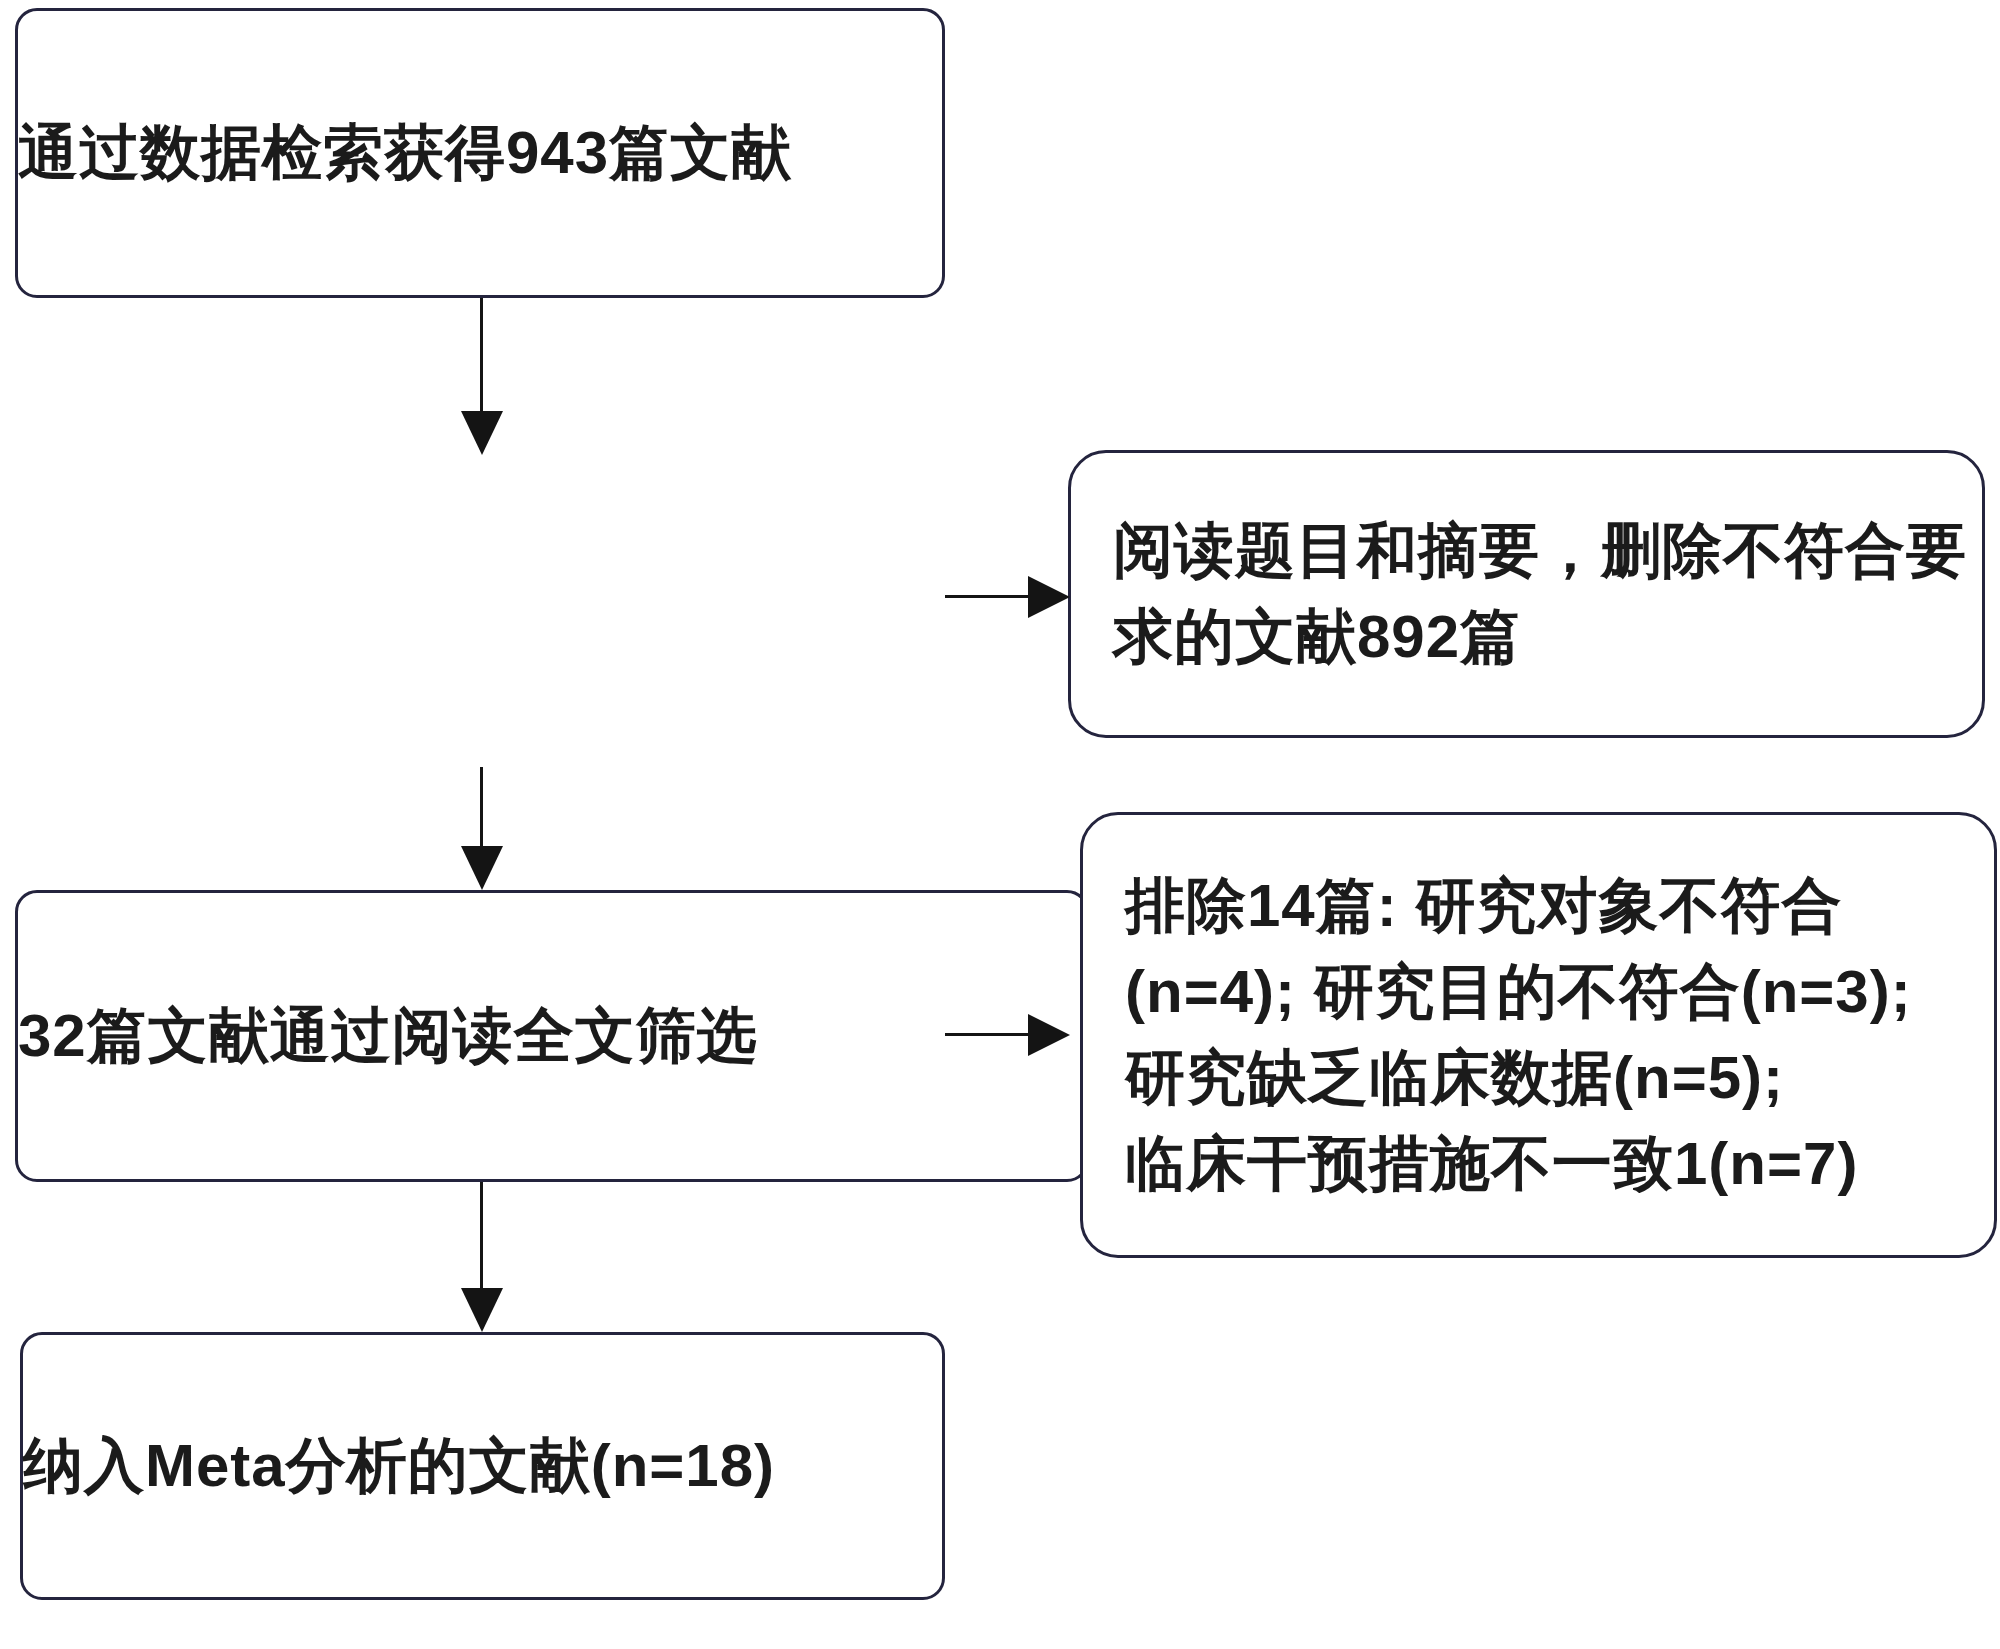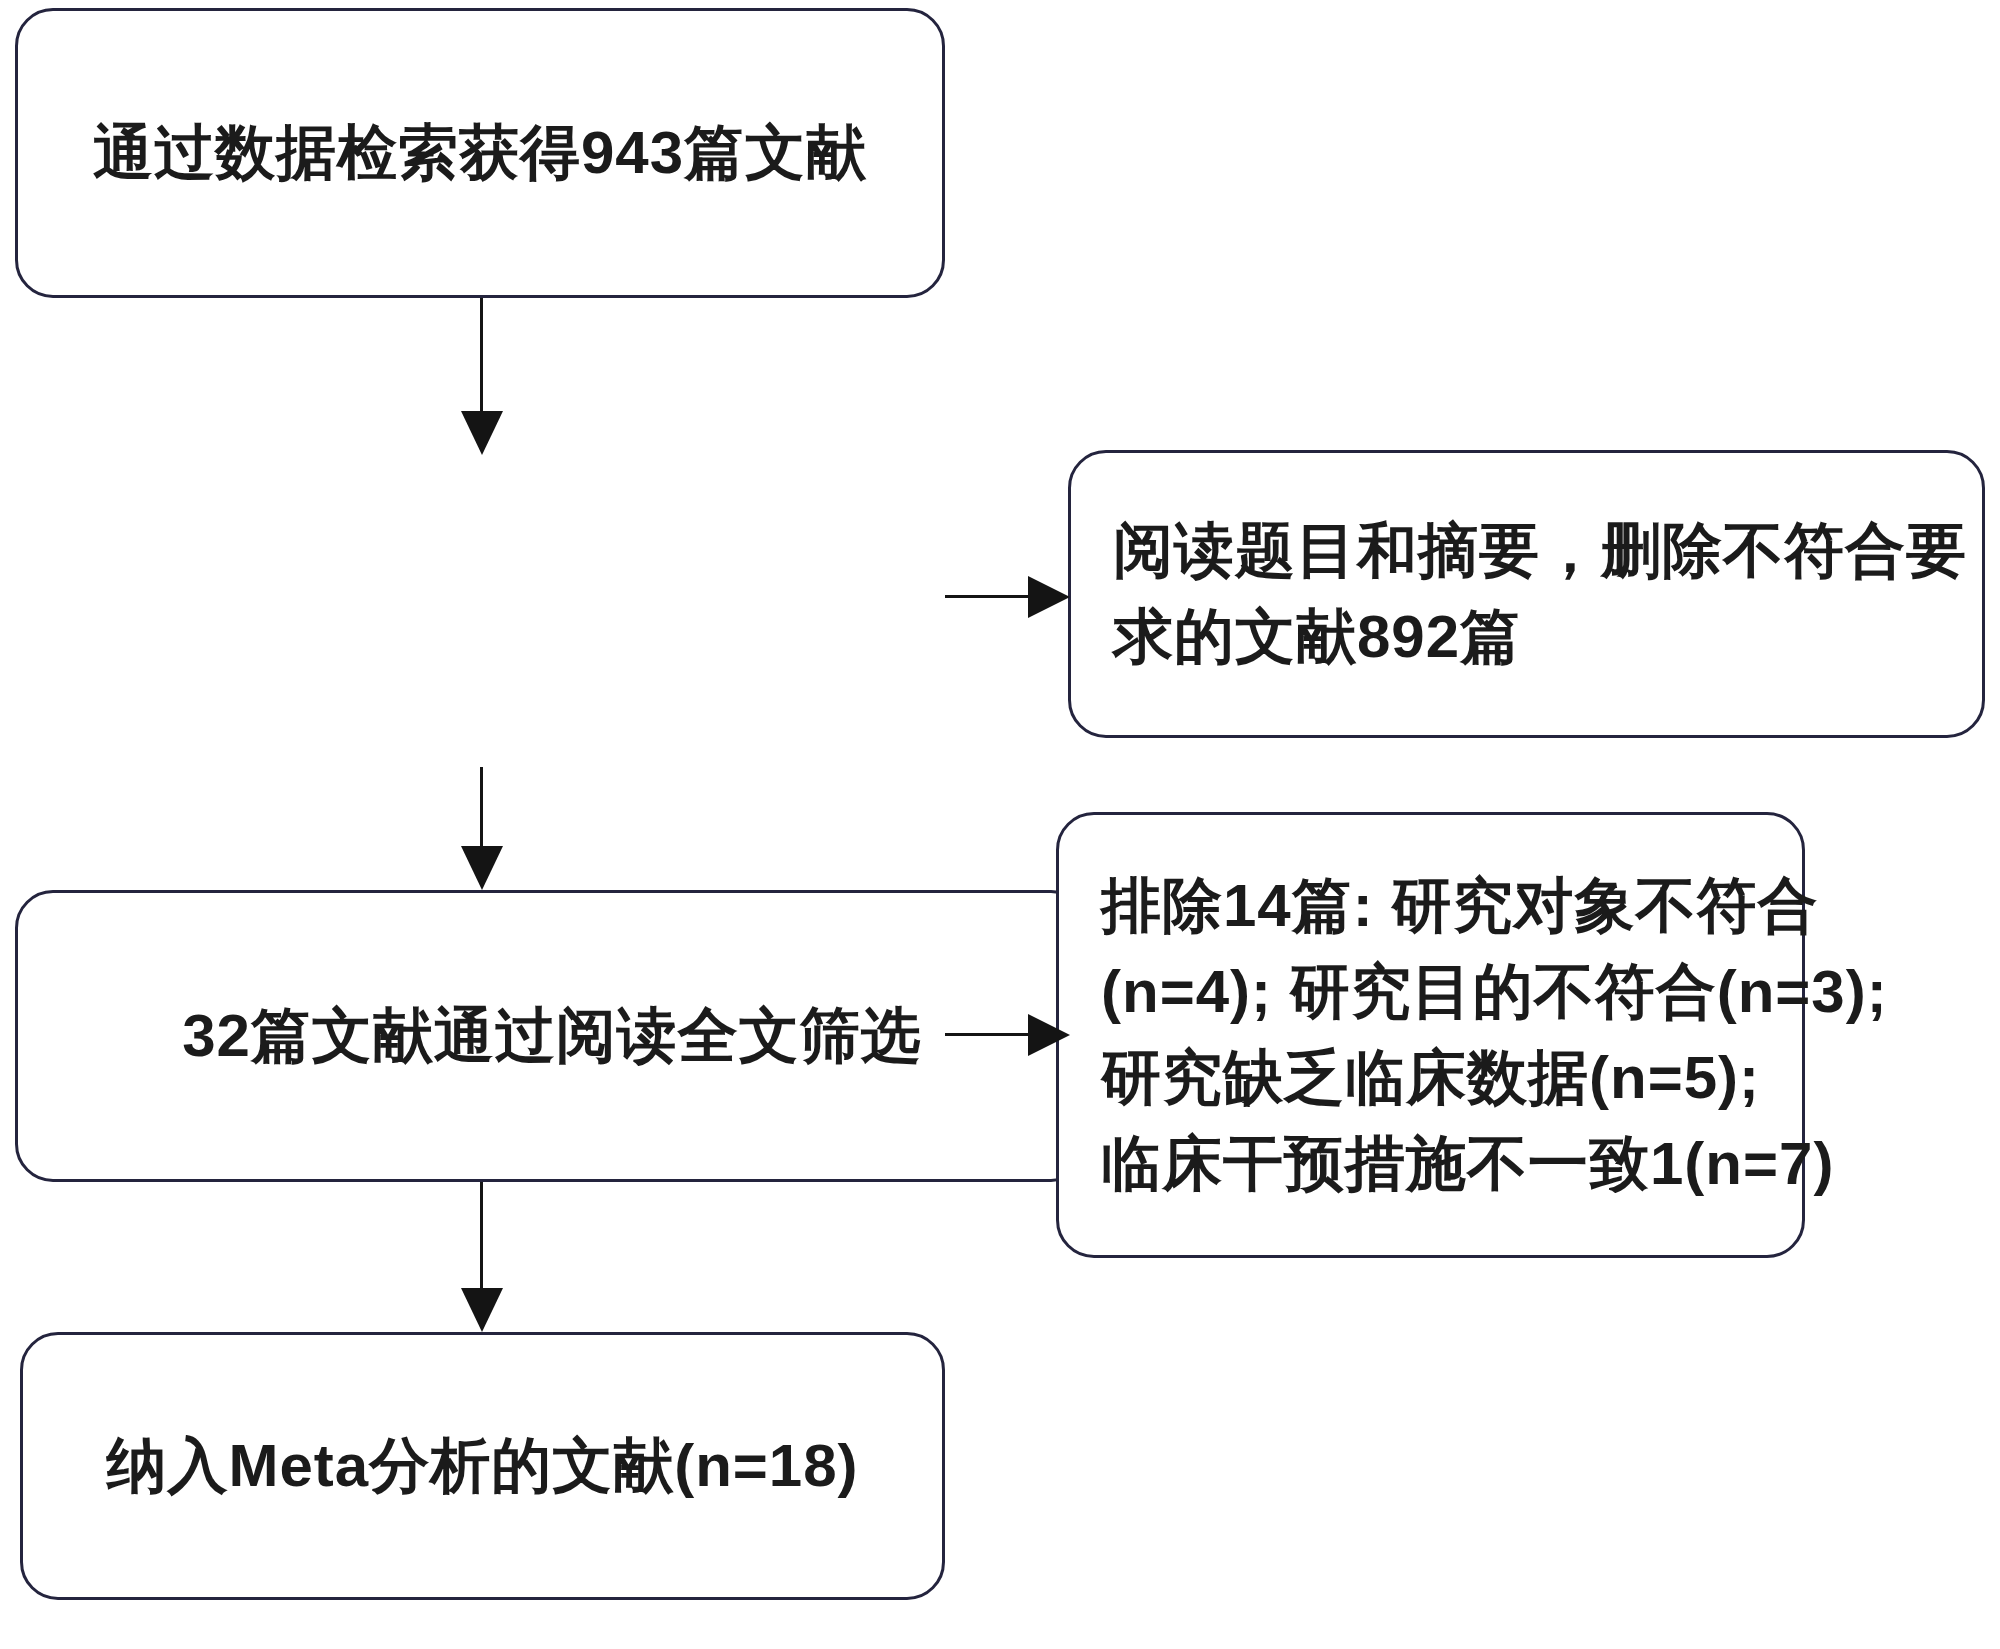--- a/index.html
+++ b/index.html
@@ -22,41 +22,41 @@
     border: 3px solid #24243e;
     border-radius: 38px;
     color: #1b1b1b;
     font-weight: 700;
     font-size: 60px;
     letter-spacing: 1px;
   }
   .node.center-text {
     display: flex;
     align-items: center;
-    justify-content: center;
     text-align: center;
+    border-radius: 22px;
   }
   .node.left-text {
     display: flex;
     flex-direction: column;
     justify-content: center;
     padding: 0 30px 0 42px;
     text-align: left;
   }
   .node .line {
     line-height: 86px;
     white-space: nowrap;
   }
   
   .box-1 { left: 15px;   top: 8px;    width: 930px; height: 290px; }
   .box-2 { left: 15px;   top: 455px;  width: 930px; height: 312px; }
   .box-3 { left: 15px;   top: 890px;  width: 1074px; height: 292px; }
   .box-4 { left: 20px;   top: 1332px; width: 925px; height: 268px; }
   .side-1 { left: 1068px; top: 450px;  width: 917px; height: 288px; }
-  .side-2 { left: 1056px; top: 812px;  width: 749px; height: 446px; }
+  .side-2 { left: 1080px; top: 812px;  width: 917px; height: 446px; }
 
   
   .vline, .hline {
     position: absolute;
     background: #141414;
   }
   .vline { width: 3px; }
   .hline { height: 3px; }
   .vline-1 { left: 480px; top: 298px;  height: 115px; }
   .vline-2 { left: 480px; top: 767px;  height: 81px;  }

